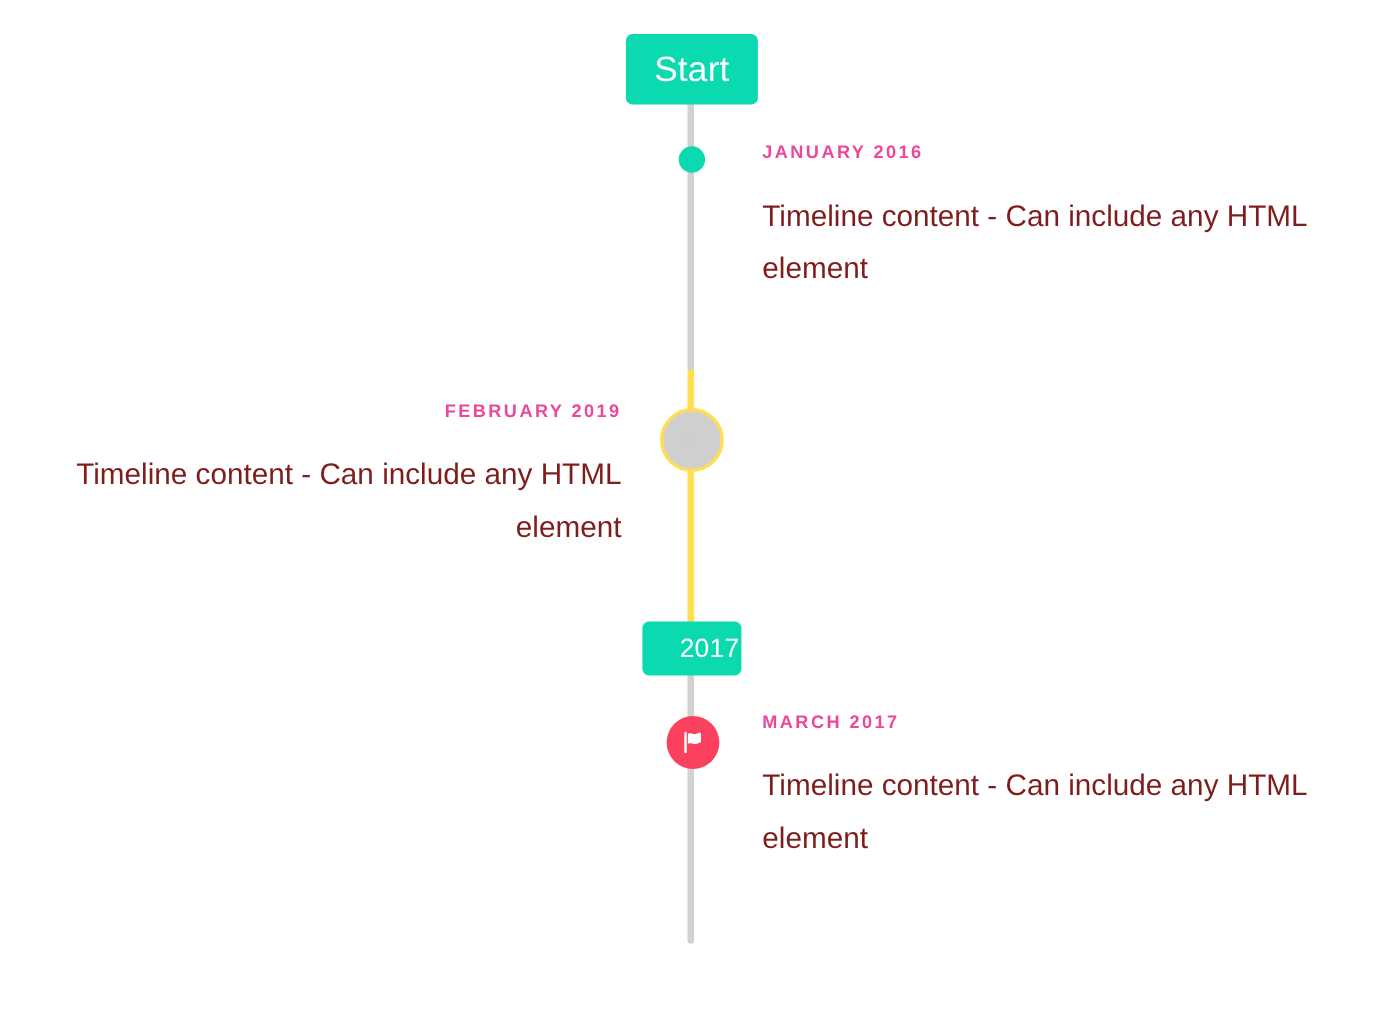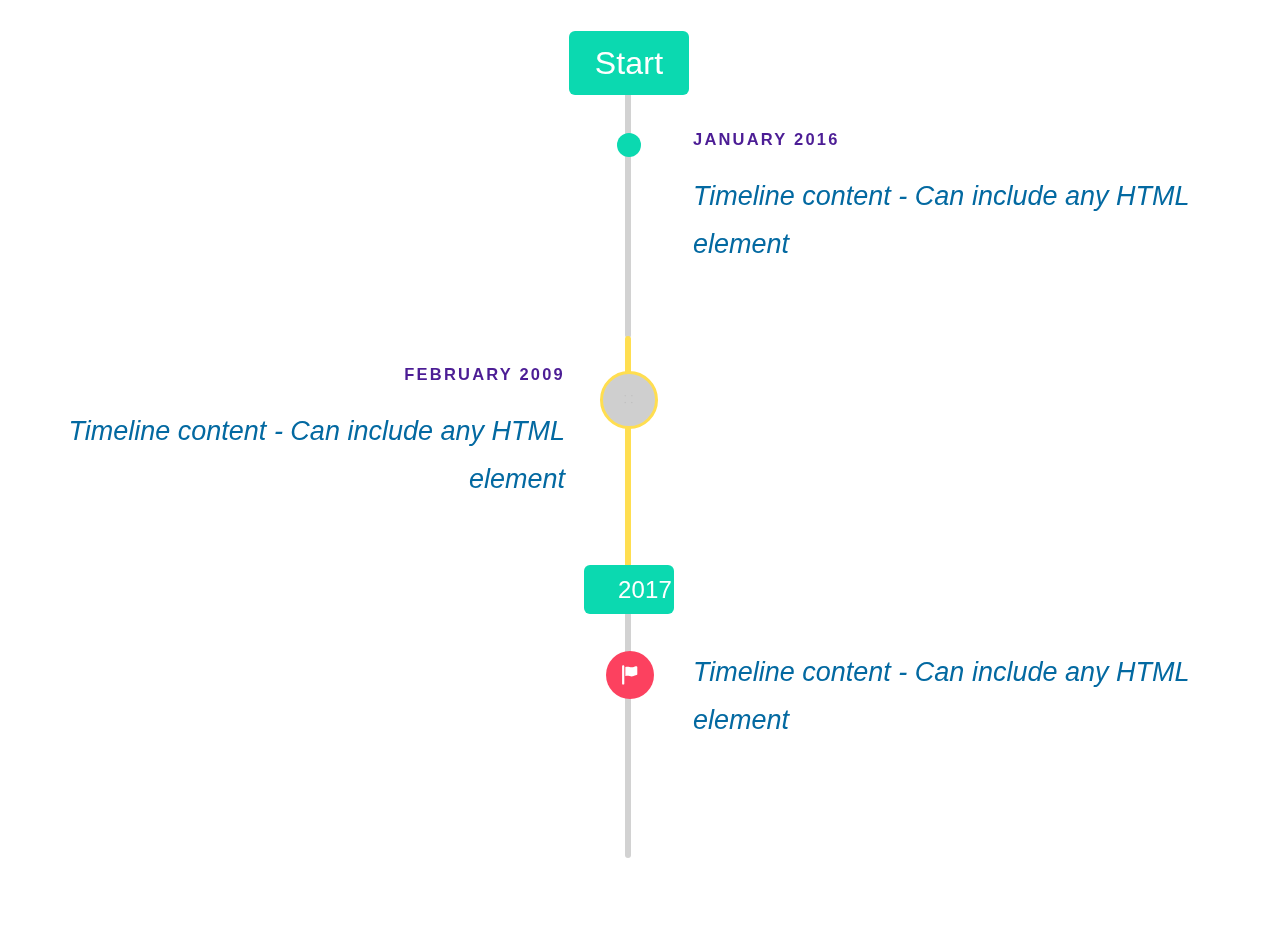--- a/index.html
+++ b/index.html
@@ -142,31 +142,30 @@
     text-align: right;
   }
   .entry-jan { top: 130px; }
   .entry-feb { top: 365px; }
   .entry-mar { top: 648px; }
 
   .entry-date {
     font-size: 16.5px;
     font-weight: bold;
     letter-spacing: 2.2px;
-    color: #4c1d95;
+    color: #ec4899;
     margin: 0 0 22px 0;
     line-height: 1.2;
   }
   .entry-body {
     font-size: 27px;
     font-weight: 300;
     line-height: 1.78;
-    color: #0369a1;
+    color: #7f1d1d;
     margin: 0;
-    font-style: italic;
   }
 </style>
 </head>
 <body>
 
 <div class="timeline">
 
   <div class="rail rail-gray-top"></div>
   <div class="rail rail-yellow"></div>
   <div class="rail rail-gray-bottom"></div>
@@ -176,30 +175,31 @@
   <div class="marker marker-dot"></div>
   <div class="entry entry-right entry-jan">
     <p class="entry-date">JANUARY 2016</p>
     <p class="entry-body">Timeline content - Can include any HTML element</p>
   </div>
 
   <div class="marker marker-badge">
     <span class="glyph">⸬</span>
   </div>
   <div class="entry entry-left entry-feb">
-    <p class="entry-date">FEBRUARY 2009</p>
+    <p class="entry-date">FEBRUARY 2019</p>
     <p class="entry-body">Timeline content - Can include any HTML element</p>
   </div>
 
   <div class="cap cap-year">2017</div>
 
   <div class="marker marker-flag">
     <svg viewBox="0 0 24 24" aria-hidden="true">
       <path d="M5.2 2.2c0.62 0 1.1 0.5 1.1 1.1v17.4c0 0.5-0.4 0.9-0.9 0.9h-0.4c-0.5 0-0.9-0.4-0.9-0.9V3.3c0-0.6 0.5-1.1 1.1-1.1z" fill="#ffffff"></path>
       <path d="M7.6 4.0c2.6-1.1 4.6 0.9 7.2 0.2 1.6-0.45 2.6-1.0 3.6-1.0 0.5 0 0.9 0.35 0.9 0.85v7.1c0 0.45-0.3 0.8-0.75 0.9-1.1 0.3-2.1 0.85-3.6 1.25-2.6 0.7-4.6-1.3-7.2-0.2-0.2 0.08-0.4-0.06-0.4-0.28V4.3c0-0.13 0.08-0.25 0.25-0.3z" fill="#ffffff"></path>
     </svg>
   </div>
   <div class="entry entry-right entry-mar">
+    <p class="entry-date">MARCH 2017</p>
     <p class="entry-body">Timeline content - Can include any HTML element</p>
   </div>
 
 
 </div>
 
 </body></html>

